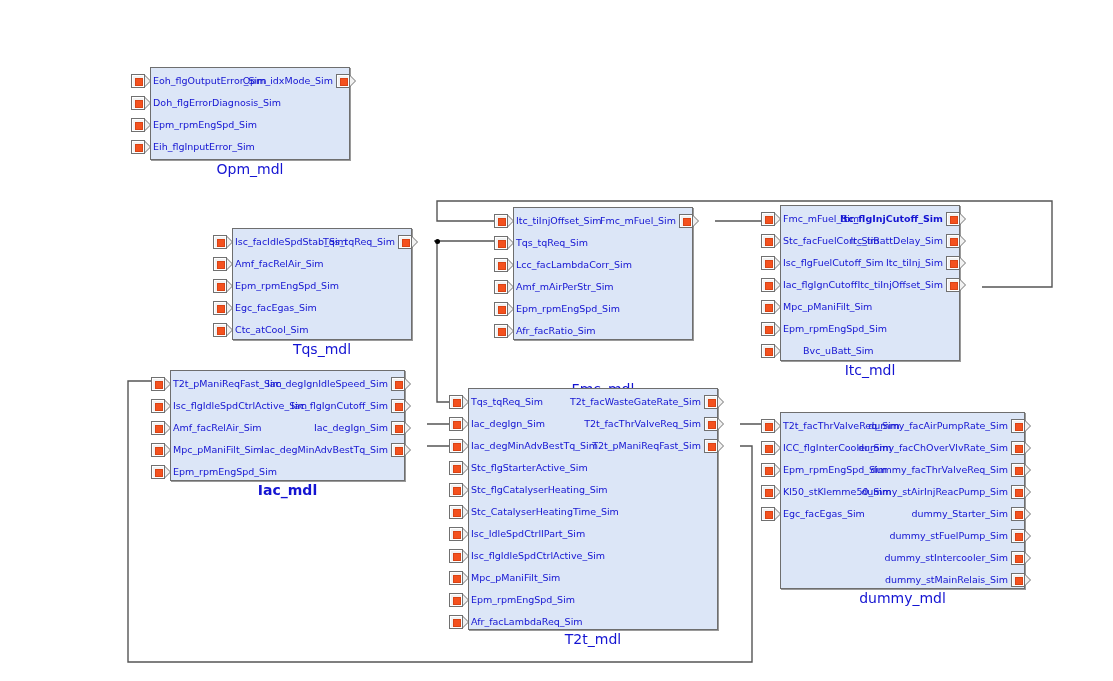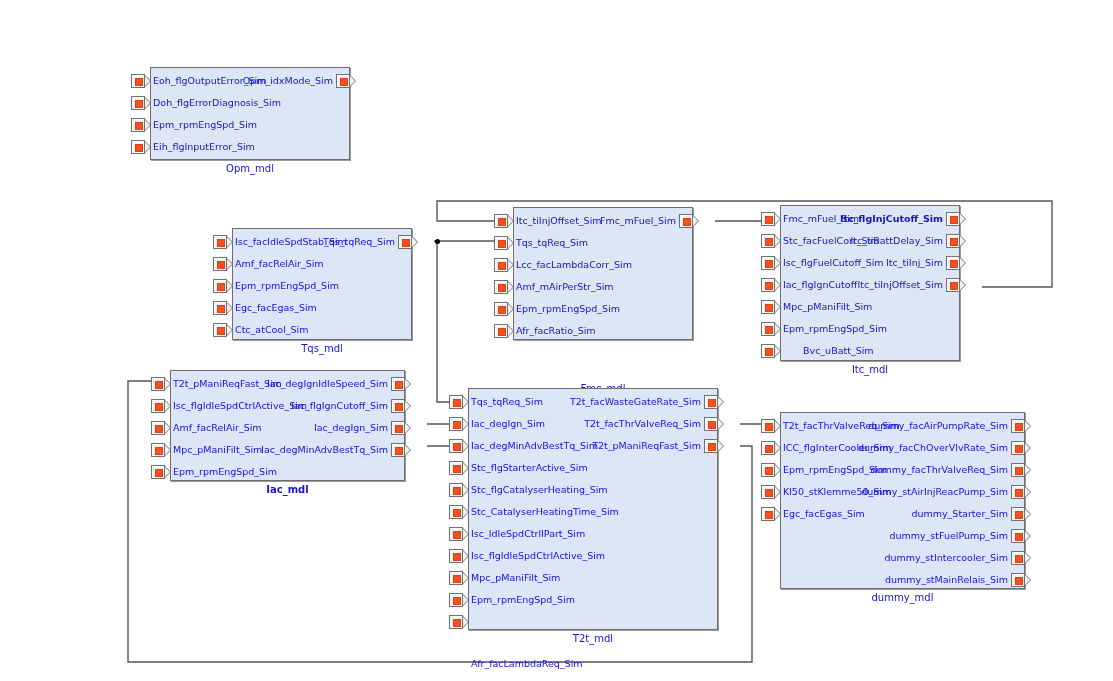--- a/index.html
+++ b/index.html
@@ -30,21 +30,21 @@
     position: absolute;
     box-sizing: border-box;
     background: #dce6f7;
     border: 1px solid #6e6e6e;
     box-shadow: 1px 1px 0 0 #9a9a9a;
   }
   .block-title {
     position: absolute;
     text-align: center;
     color: #1414d2;
-    font-size: 10px;
+    font-size: 14px;
     line-height: 12px;
     white-space: nowrap;
     font-family: "DejaVu Sans", "Liberation Sans", sans-serif;
   }
   .port-label {
     position: absolute;
     color: #1414d2;
     font-size: 9.5px;
     line-height: 11px;
     white-space: nowrap;
@@ -516,21 +516,21 @@
       </div>
     </div>
     <div class="port-label in" style="left: 471px; top: 594px; color: rgb(20, 20, 210);">Epm_rpmEngSpd_Sim</div>
     <div class="port" style="left: 449px; top: 615px;">
       <div class="tip"></div>
       <div class="tip-in"></div>
       <div class="body">
         <div class="sq" style="background: rgb(244, 81, 30);"></div>
       </div>
     </div>
-    <div class="port-label in" style="left: 471px; top: 616px; color: rgb(20, 20, 210); margin-top: 42px;">Afr_facLambdaReq_Sim</div>
+    <div class="port-label in" style="left: 471px; top: 616px; color: rgb(20, 20, 210);">Afr_facLambdaReq_Sim</div>
     <div class="port" style="left: 704px; top: 395px;">
       <div class="tip"></div>
       <div class="tip-in"></div>
       <div class="body">
         <div class="sq" style="background: rgb(244, 81, 30);"></div>
       </div>
     </div>
     <div class="port-label out" style="left: 471px; width: 230px; top: 396px; color: rgb(20, 20, 210);">T2t_facWasteGateRate_Sim</div>
     <div class="port" style="left: 704px; top: 417px;">
       <div class="tip"></div>

